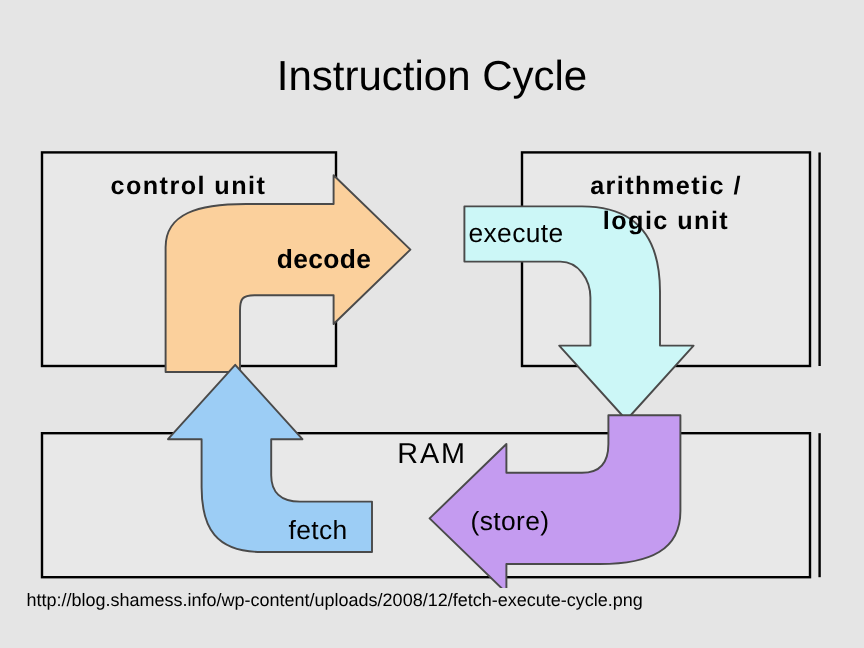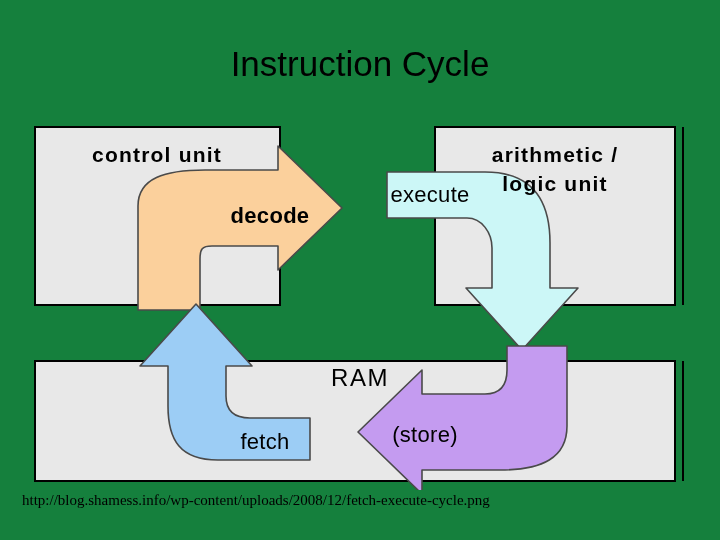--- a/index.html
+++ b/index.html
@@ -15,21 +15,21 @@
     overflow: hidden;
     font-family: "Liberation Sans", sans-serif;
     -webkit-font-smoothing: antialiased;
   }
 
   #slide {
     position: absolute;
     left: 0; top: 0;
     width: 720px;
     height: 540px;
-    background: #15803d;
+    background: #e5e5e5;
   }
 
   #page-title {
     position: absolute;
     left: 0;
     top: 44px;
     width: 720px;
     text-align: center;
     font-size: 35px;
     font-weight: normal;
@@ -78,21 +78,21 @@
     fill: #000000;
     letter-spacing: 0.3px;
   }
 
   #caption {
     position: absolute;
     left: 22px;
     top: 492px;
     font-size: 15px;
     color: #000000;
-    font-family: Liberation Serif, serif;
+    font-family: Liberation Sans, sans-serif;
     white-space: nowrap;
     text-align: right;
   }
 </style>
 </head>
 <body>
 
 <div id="slide">
 
   <div id="page-title">Instruction Cycle</div>

